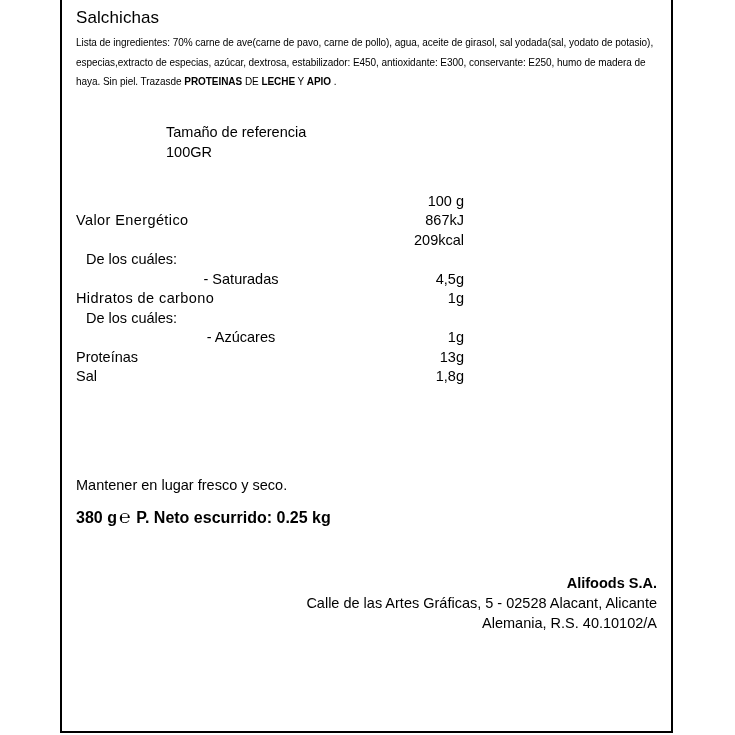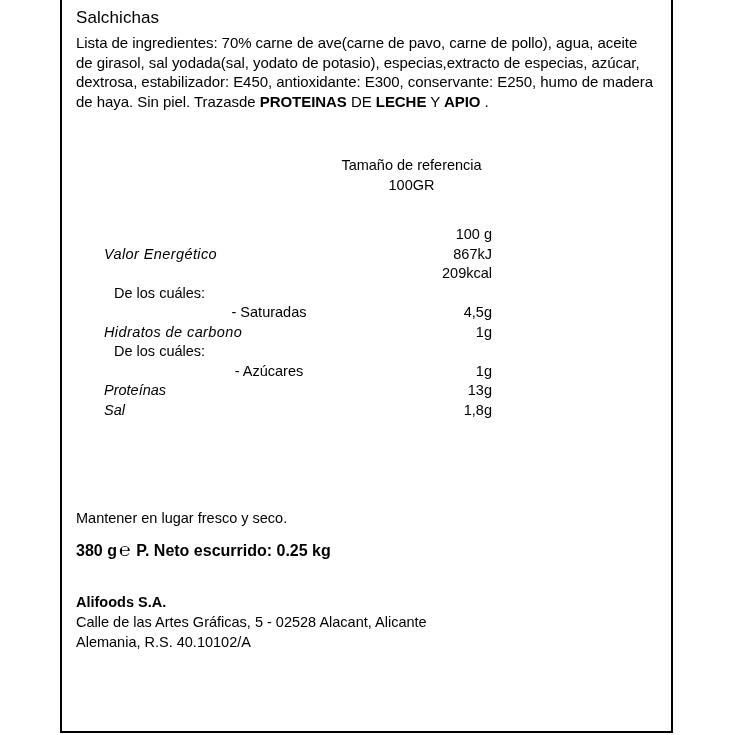--- a/index.html
+++ b/index.html
@@ -36,60 +36,58 @@
   .product-title {
     font-size: 17px;
     font-weight: normal;
     letter-spacing: 0.1px;
     margin: 0 0 5px 0;
     line-height: 1.2;
   }
 
   
   .ingredients {
-    font-size: 15px;
+    font-size: 10px;
     line-height: 19.5px;
     margin: 0;
     letter-spacing: -0.05px;
     max-width: 578px;
   }
   .ingredients b { font-weight: bold; }
 
   
   .ref-header {
-    margin-top: 44px;
-    text-align: center;
+    margin-top: 30px;
     font-size: 14.5px;
     line-height: 20px;
     padding-left: 90px;
   }
   .ref-header .ref-line { display: block; }
 
   
   .nutri-table {
     margin-top: 30px;
     width: 100%;
     border-collapse: collapse;
     font-size: 14.5px;
-    margin-left: 28px;
   }
   .nutri-table td {
     padding: 0;
     line-height: 19.5px;
     vertical-align: top;
     white-space: nowrap;
   }
   .nutri-table td.lbl {
     width: 310px;
   }
   .nutri-table td.val {
     text-align: right;
     padding-right: 193px;
   }
-  .lvl0  { padding-left: 0px  !important; font-style: italic; }
+  .lvl0  { padding-left: 0px  !important; }
   .lvl1  { padding-left: 10px !important; }
   .lvl2  { padding-left: 10px !important; text-align: center; }
   .spaced { letter-spacing: 0.4px; }
 
   
   .storage {
     margin-top: 88px;
     font-size: 14.5px;
     line-height: 20px;
   }
@@ -100,23 +98,24 @@
     line-height: 20px;
   }
   .weight-line .emark {
     font-weight: normal;
     font-size: 19px;
     padding: 0 6px 0 2px;
   }
 
   
   .company {
-    margin-top: 31px;
+    margin-top: 45px;
     font-size: 14.5px;
     line-height: 20px;
+    text-align: right;
   }
   .company-name {
     font-weight: bold;
   }
 </style>
 </head>
 <body>
 
 <div id="label-frame">
   <div class="inner">

